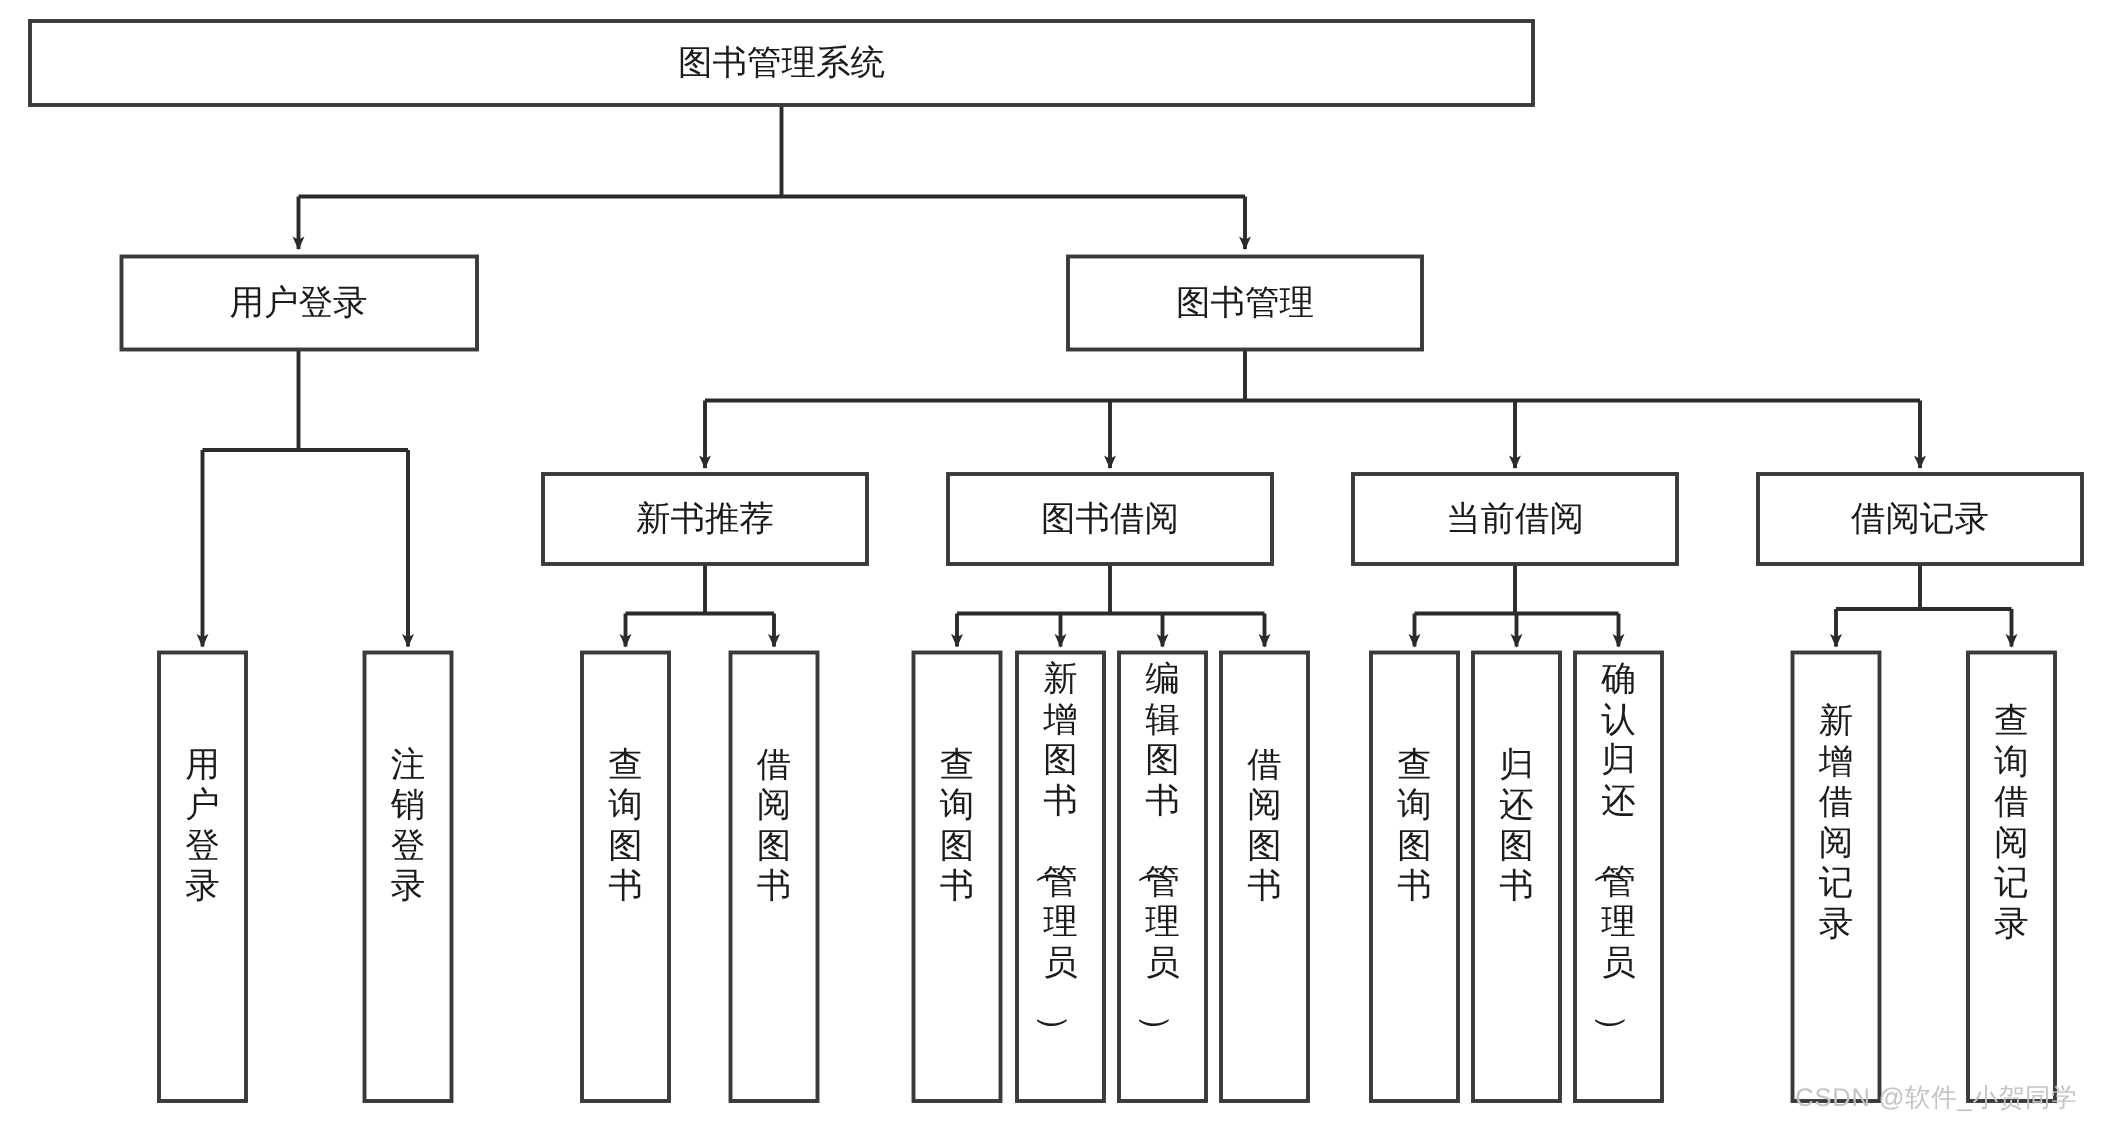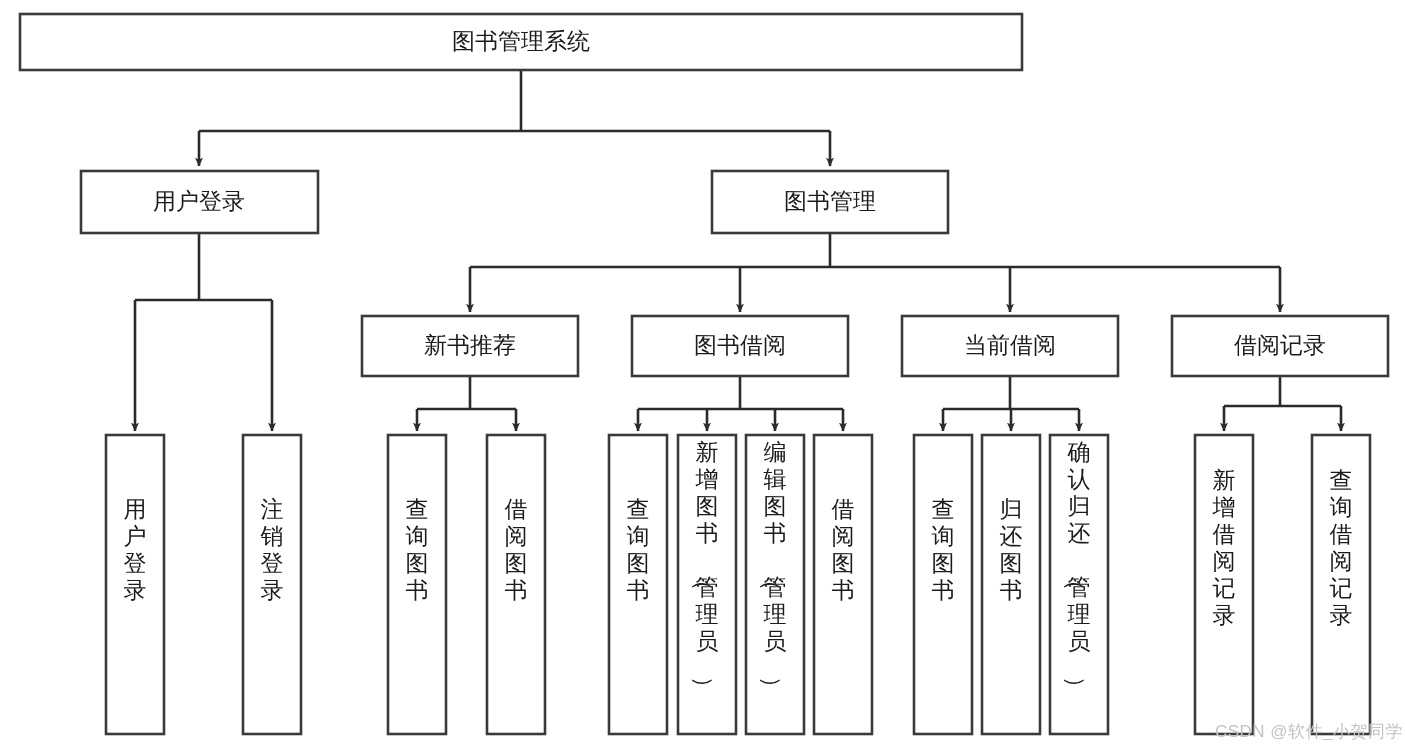--- a/index.html
+++ b/index.html
@@ -37,21 +37,21 @@
     font-size: 23px;
     text-anchor: middle;
   }
   .link {
     stroke: #2b2b2b;
     stroke-width: 2.6;
     fill: none;
   }
   .watermark {
     position: absolute;
-    right: 2px;
+    right: 20px;
     bottom: 4px;
     font-family: "Liberation Sans", "DejaVu Sans", sans-serif;
     font-size: 17px;
     color: #c3c3c3;
     letter-spacing: 0.5px;
     white-space: nowrap;
     pointer-events: none;
   }
 </style>
 </head>

